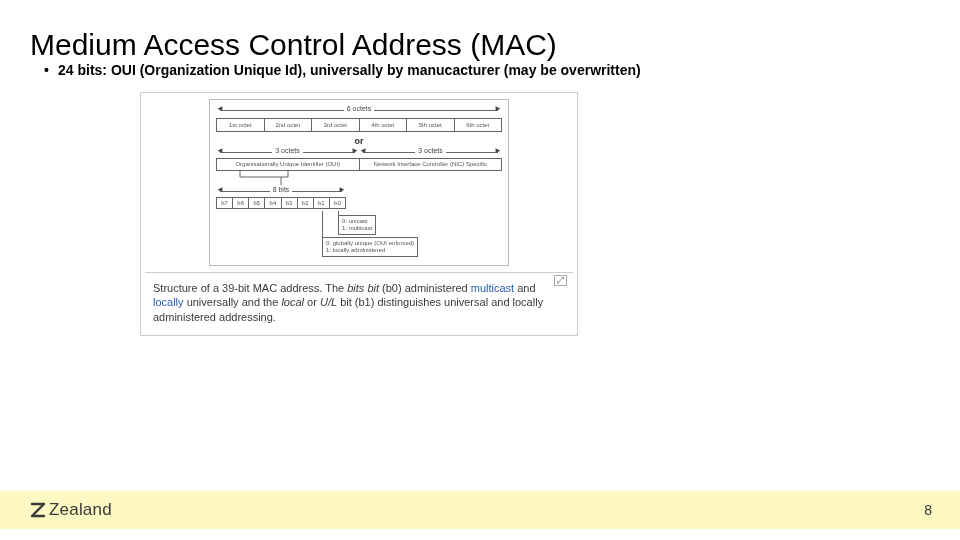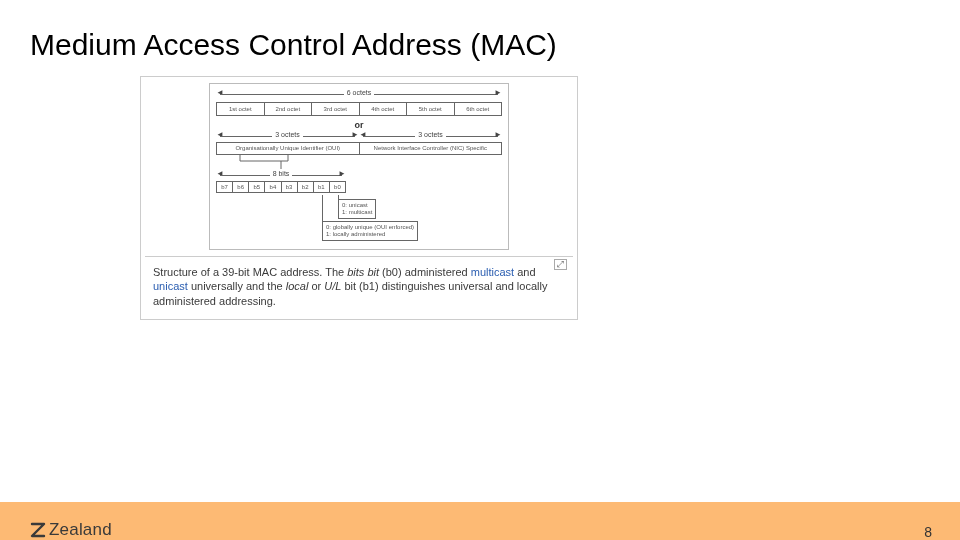--- a/index.html
+++ b/index.html
@@ -181,25 +181,25 @@
     font-size: 9px;
     color: #555;
     border: 1px solid #aaa;
     padding: 0 2px;
     line-height: 1;
   }
   .caption-block a { color: #2a5db0; text-decoration: none; text-align: center; }
   .caption-block i { font-style: italic; }
   .footer {
     position: absolute;
-    left: 0; right: 0; bottom: 0;
+    left: 0; right: 0; bottom: 11px;
     height: 38px;
-    background: #fdba74;
-    display: flex;
-    align-items: flex-end;
+    background: #fef9c3;
+    display: flex;
+    align-items: center;
     justify-content: space-between;
     padding: 0 28px 0 30px;
   }
   .logo {
     display: flex;
     align-items: center;
     gap: 3px;
   }
   .logo-mark {
     width: 16px; height: 16px;
@@ -224,20 +224,21 @@
     color: #999;
   }
 </style>
 </head>
 <body>
 
 <div class="slide">
   <h1 class="title">Medium Access Control Address (MAC)</h1>
 
   <ul class="bullets">
+    <li>24 bits: OUI (Organization Unique Id), universally by manucacturer (may be overwritten)</li>
   </ul>
 
   <div class="figure-box">
     <div class="diagram">
       <div class="dbl-arrow">
         <span class="al">◄</span><div class="line"></div><span class="ar">►</span>
         <span class="lbl">6 octets</span>
       </div>
       <div class="octet-row">
         <div>1st octet</div>
@@ -292,21 +293,21 @@
         </div>
         <div class="annot-box" style="left:106px; top:26px;">
           <div>0: globally unique (OUI enforced)</div>
           <div>1: locally administered</div>
         </div>
       </div>
     </div>
 
     <div class="caption-block">
       <span class="expand">⤢</span>
-      <span>Structure of a 39-bit MAC address. The </span><i>bits bit</i><span> (b0) administered </span><a>multicast</a><span> and </span><a>unicast</a><span> universally and the </span><i>local</i><span> or </span><i>U/L</i><span> bit (b1) distinguishes universal and locally administered addressing.</span>
+      <span>Structure of a 39-bit MAC address. The </span><i>bits bit</i><span> (b0) administered </span><a>multicast</a><span> and </span><a>locally</a><span> universally and the </span><i>local</i><span> or </span><i>U/L</i><span> bit (b1) distinguishes universal and locally administered addressing.</span>
     </div>
   </div>
 
   <div class="dot">.</div>
 </div>
 
 <div class="footer">
   <div class="logo">
     <span class="logo-mark">
       <svg viewBox="0 0 16 16" width="16" height="16">

